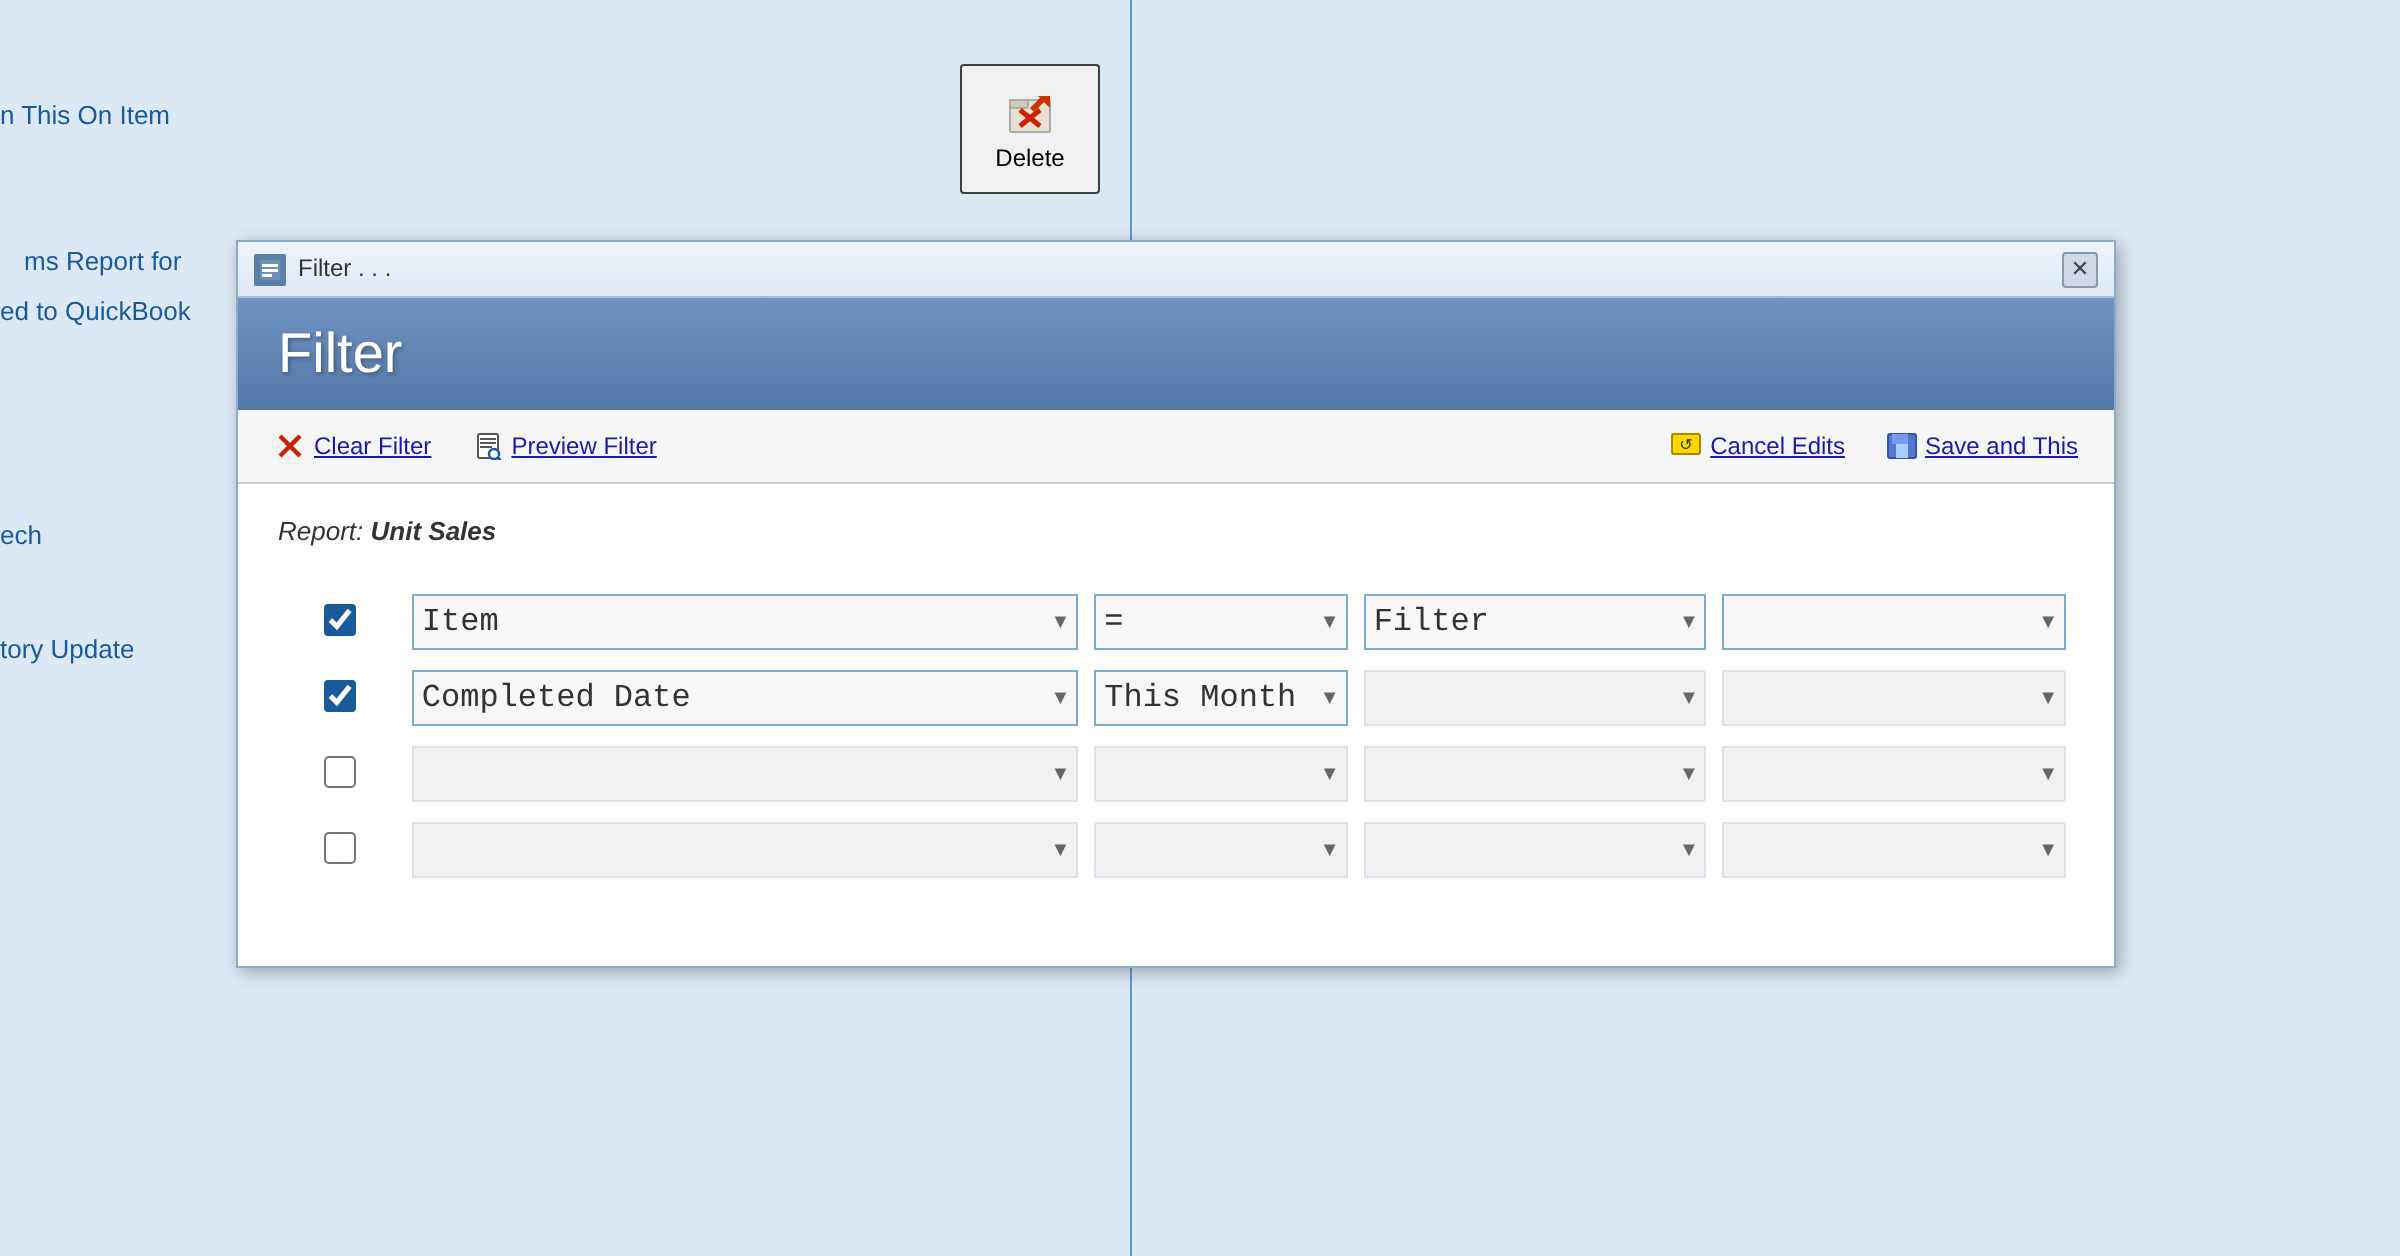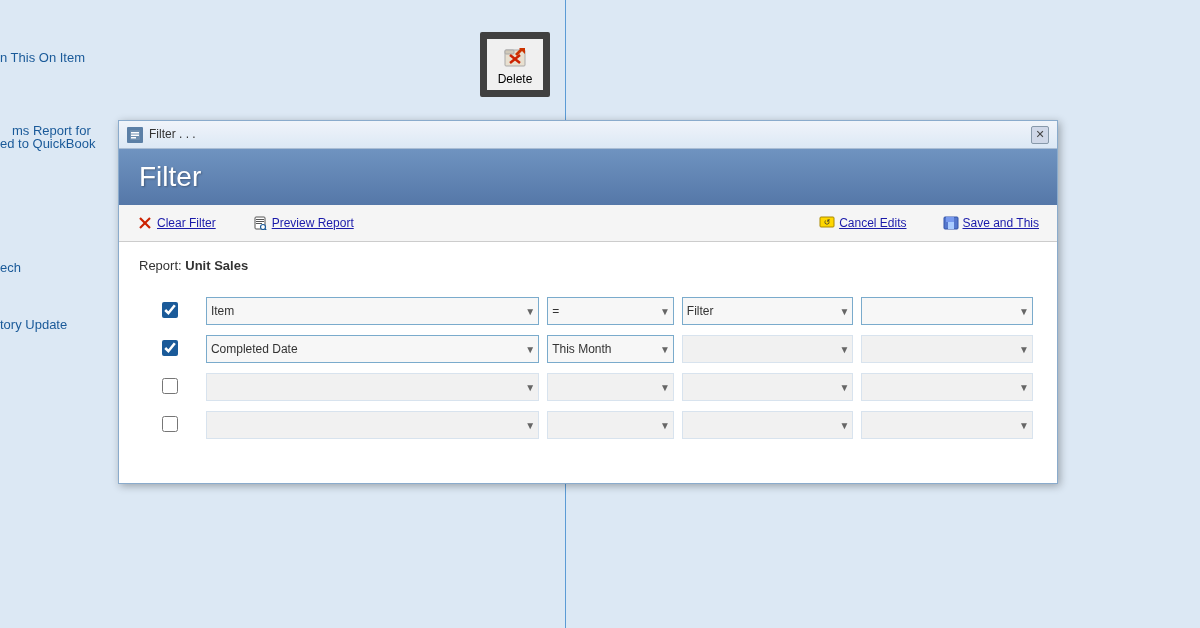--- a/index.html
+++ b/index.html
@@ -29,21 +29,21 @@
       font-weight: 400;
     }
 
     .bg-delete-btn {
       position: absolute;
       top: 32px;
       left: 480px;
       width: 70px;
       height: 65px;
       background: #f0f0f0;
-      border: 7px solid #404040;
+      border: 1px solid #404040;
       border-radius: 2px;
       display: flex;
       flex-direction: column;
       align-items: center;
       justify-content: center;
       cursor: pointer;
       font-size: 12px;
     }
 
     .bg-vertical-line {
@@ -128,21 +128,21 @@
       font-weight: 400;
       color: #fff;
       text-shadow: 1px 1px 2px rgba(0,0,0,0.3);
     }
 
     
     .dialog-toolbar {
       display: flex;
       align-items: center;
       padding: 6px 10px;
-      gap: 20px;
+      gap: 4px;
       border-bottom: 1px solid #ccc;
       background: #f5f5f5;
       justify-content: flex-end;
     }
 
     .toolbar-btn {
       display: flex;
       align-items: center;
       gap: 4px;
       padding: 4px 8px;
@@ -169,20 +169,21 @@
     
     .dialog-content {
       padding: 16px 20px;
       background: #fff;
     }
 
     .report-label {
       font-size: 13px;
       color: #333;
       margin-bottom: 16px;
+      font-style: italic;
     }
 
     .report-label strong {
       font-weight: 600;
     }
 
     
     .filter-table {
       width: 100%;
       border-collapse: separate;
@@ -208,24 +209,25 @@
       height: 16px;
       cursor: pointer;
       accent-color: #1a5a99;
     }
 
     .filter-select {
       width: 100%;
       height: 28px;
       border: 1px solid #7aabcc;
       background: #f7f7f7;
-      font-size: 12px;
+      font-size: 16px;
       padding: 2px 4px;
       color: #333;
       cursor: pointer;
+      font-family: Liberation Mono, monospace;
     }
 
     .filter-select-disabled {
       width: 100%;
       height: 28px;
       border: 1px solid #c8d8e8;
       background: #ececec;
       font-size: 12px;
       padding: 2px 4px;
       color: #999;
@@ -264,21 +266,21 @@
       height: 20px;
       background: #fff;
     }
   </style>
 </head>
 <body>
 
 <div class="bg-app">
   <span class="bg-text" style="top:50px; left:0;">n This On Item</span>
   <span class="bg-text" style="top:123px; left:12px;">ms Report for</span>
-  <span class="bg-text" style="top:136px; left:0;">ed to QuickBook</span>
+  <span class="bg-text" style="top:148px; left:0;">ed to QuickBook</span>
   <span class="bg-text" style="top:220px; left:0;margin-top:40px;">ech</span>
   <span class="bg-text" style="top:317px; left:0;">tory Update</span>
 
   <div class="bg-delete-btn">
 
     <svg width="28" height="28" viewBox="0 0 28 28">
 
       <rect x="4" y="6" width="20" height="16" rx="1" fill="#e8e0d0" stroke="#aaa" stroke-width="1"></rect>
       <rect x="4" y="6" width="9" height="4" rx="1" fill="#d0c8b8" stroke="#aaa" stroke-width="1"></rect>
 
@@ -331,21 +333,21 @@
         <span class="toolbar-icon">
           <svg width="14" height="14" viewBox="0 0 14 14">
             <rect x="2" y="1" width="10" height="12" rx="1" fill="white" stroke="#555" stroke-width="1"></rect>
             <rect x="3" y="3" width="8" height="1" fill="#555"></rect>
             <rect x="3" y="5" width="8" height="1" fill="#555"></rect>
             <rect x="3" y="7" width="6" height="1" fill="#555"></rect>
             <circle cx="10" cy="11" r="2.5" fill="white" stroke="#1a5a99" stroke-width="1.2"></circle>
             <line x1="11.8" y1="12.8" x2="13.2" y2="14" stroke="#1a5a99" stroke-width="1.5"></line>
           </svg>
         </span>
-        <span>Preview Report</span>
+        <span>Preview Filter</span>
       </button>
 
       <div class="toolbar-separator"></div>
 
       <button class="toolbar-btn">
         <span class="toolbar-icon">
           <svg width="16" height="14" viewBox="0 0 16 14">
             <rect x="1" y="1" width="14" height="10" rx="1" fill="#ffd700" stroke="#aa8800" stroke-width="1"></rect>
             <text x="8" y="9" text-anchor="middle" font-size="8" fill="#333">↺</text>
           </svg>

